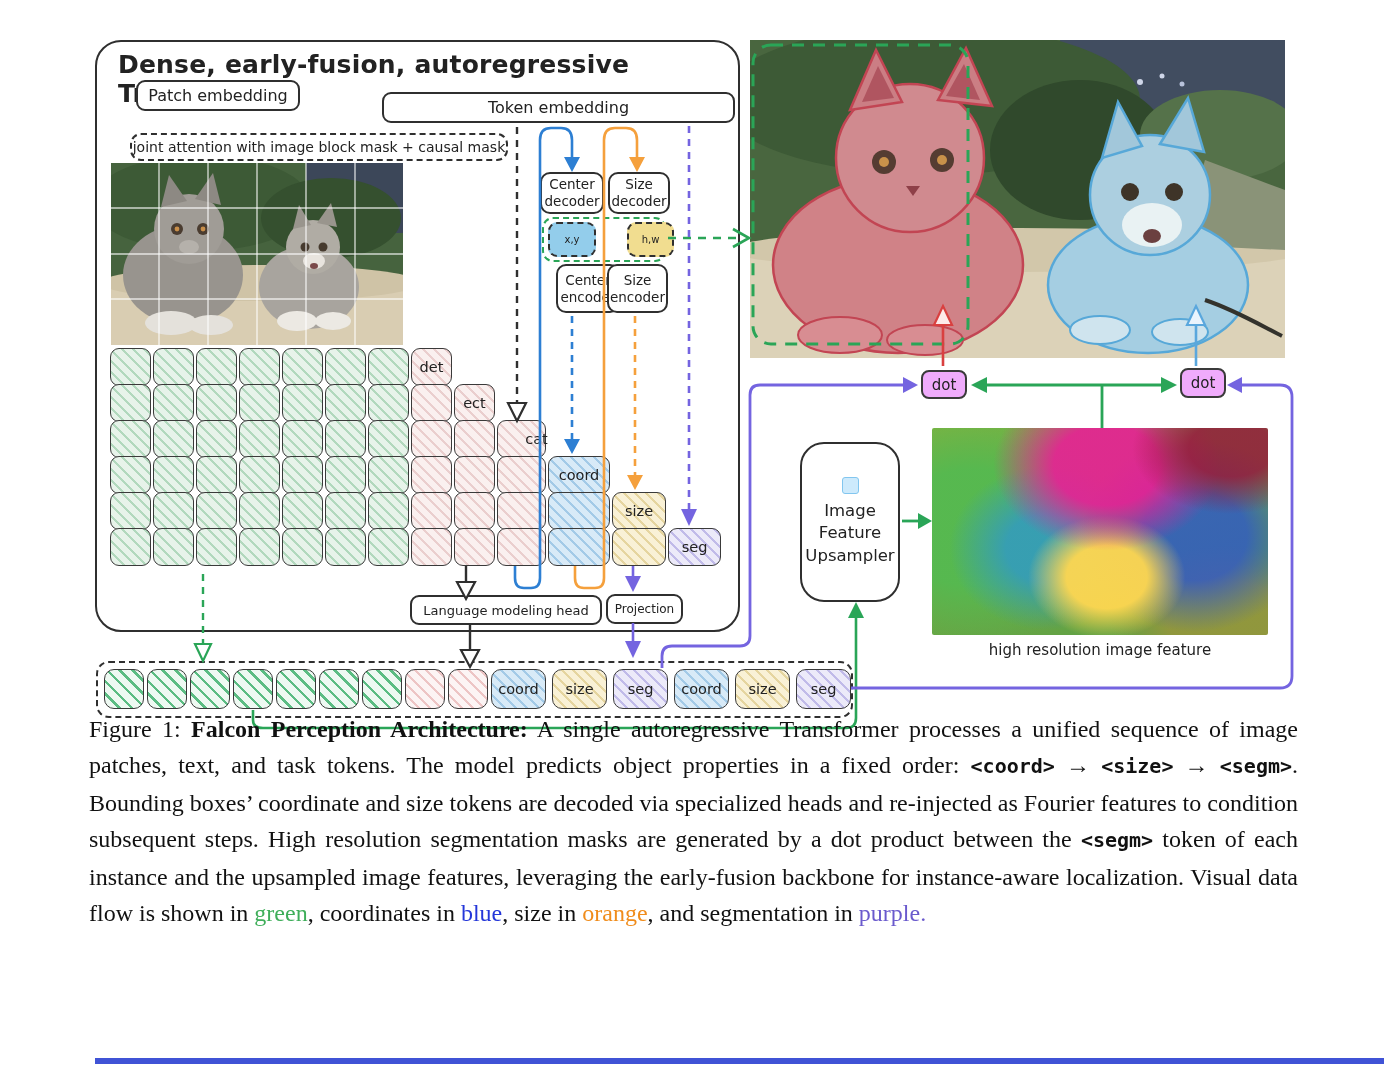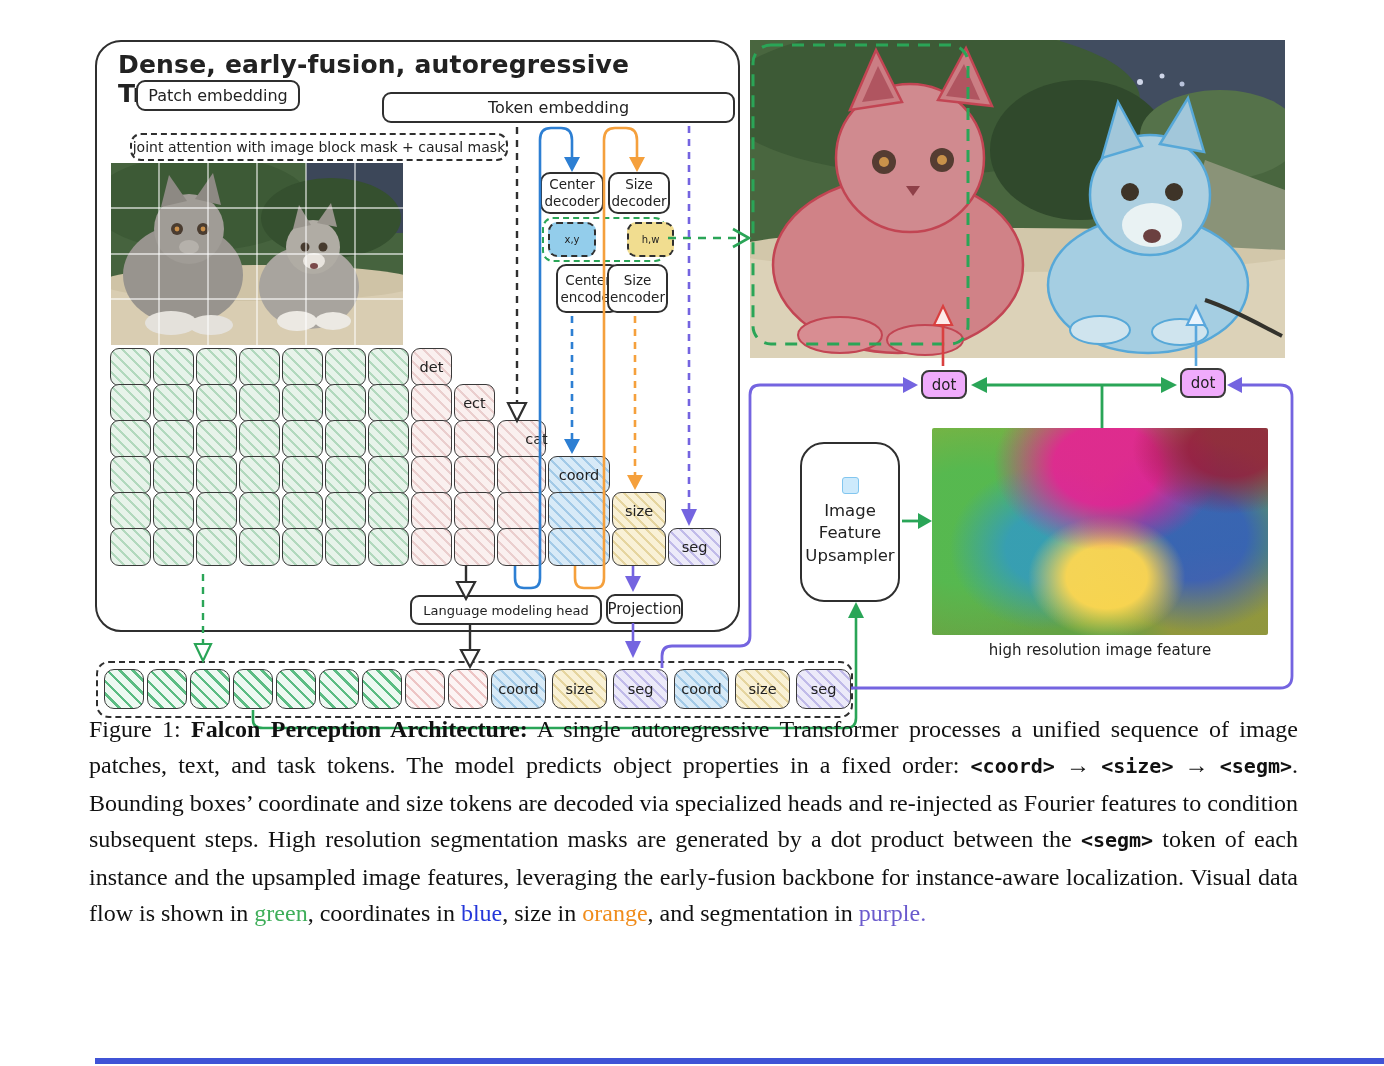--- a/index.html
+++ b/index.html
@@ -19,21 +19,21 @@
      text-align:center;font-size:13.5px;line-height:1.25;}
   #center-decoder{left:540px;top:172px;width:64px;height:42px;}
   #size-decoder{left:608px;top:172px;width:62px;height:42px;}
   #center-encoder{left:556px;top:264px;width:64px;height:49px;}
   #size-encoder{left:607px;top:264px;width:61px;height:49px;}
   #xyhw-green-rect{left:542px;top:217px;width:124px;height:45px;border:2.3px dashed #2aa557;border-radius:11px;}
   .fourier-token{border:2.2px dashed #2f2f2f;border-radius:9px;display:flex;align-items:center;justify-content:center;font-size:10px;}
   #xy-token{left:548px;top:222px;width:48px;height:35px;background:#93cdeb;}
   #hw-token{left:609px;top:222px;width:47px;height:35px;background:#f1dd90;margin-left:18px;}
   #lm-head{left:410px;top:595px;width:192px;height:30px;font-size:13px;}
-  #projection-box{left:606px;top:594px;width:77px;height:30px;font-size:15px;}
+  #projection-box{left:606px;top:594px;width:77px;height:30px;font-size:12px;}
   .dotbox{border:2px solid #3a3a3a;border-radius:8px;background:#f0abfc;display:flex;align-items:center;justify-content:center;font-size:15px;}
   #dot-left{left:921px;top:370px;width:46px;height:29px;}
   #dot-right{left:1180px;top:368px;width:46px;height:30px;}
   #upsampler-box{left:800px;top:442px;width:100px;height:160px;border:2.6px solid #2f2f2f;border-radius:24px;background:#fff;
      display:flex;flex-direction:column;align-items:center;justify-content:center;gap:4px;}
   #upsampler-label{font-size:16.5px;text-align:center;line-height:1.35;width:92px;}
   #ice-cube-icon{width:15px;height:15px;background:#cdeafc;border:1.6px solid #82c6ef;border-radius:3px;margin-bottom:2px;}
   #sequence-box{left:96px;top:661px;width:757px;height:57px;border:2.2px dashed #2f2f2f;border-radius:13px;background:#fff;}
   #hires-label{left:932px;top:641px;width:336px;text-align:center;font-size:15px;}
   

